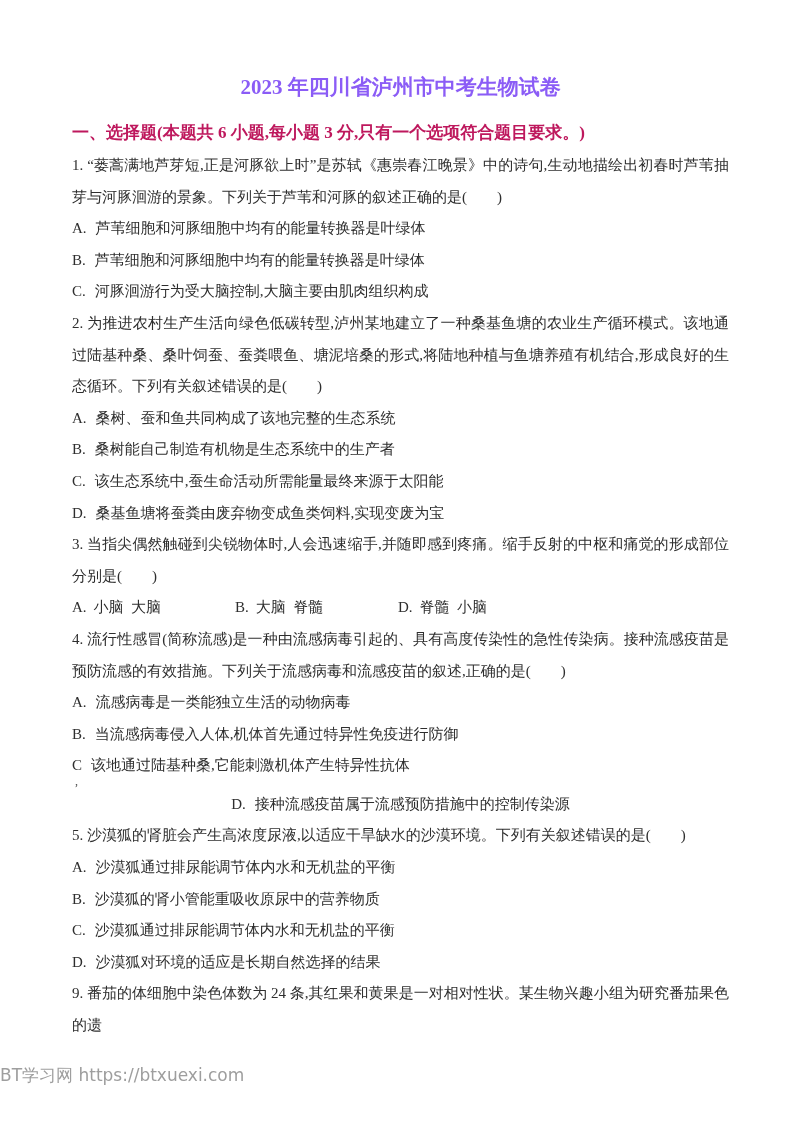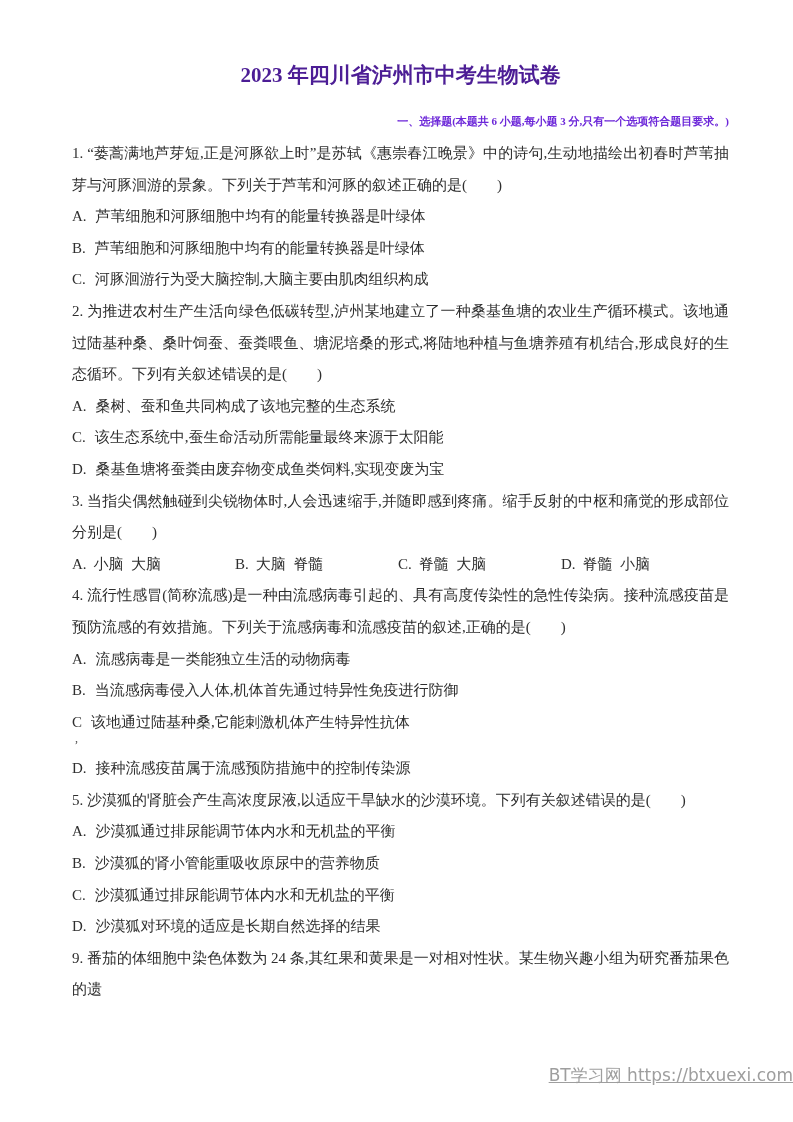--- a/index.html
+++ b/index.html
@@ -11,34 +11,33 @@
     font-family:"Liberation Serif","DejaVu Serif",serif;
     color:#2e2e2e;
   }
   .content {
     position:absolute;
     left:72px; top:0;
     width:657px;
     padding-top:56px;
   }
   .title {
-    margin:4px;
+    margin:16px;
     font-size:21px;
     line-height:30px;
     font-weight:bold;
     text-align:center;
-    color:#4c1d95;
+    color:#8b5cf6;
   }
   .heading {
     margin:18px 0 0 0;
-    font-size:11px;
+    font-size:17px;
     line-height:26px;
     font-weight:bold;
-    color:#6d28d9;
-    text-align:right;
+    color:#be185d;
   }
   .question { margin:0; }
   .question.first { margin-top:4px; }
   .ln {
     margin:0;
     font-size:15px;
     line-height:31.6px;
   }
   .stem {
     text-align:justify;
@@ -50,31 +49,30 @@
   .optcell:last-child { flex:0 0 auto; width:auto; }
   .optcell .ol { margin-right:7px; }
   .rel { position:relative; }
   .stray {
     position:absolute;
     left:3px; top:25px;
     font-size:12px;
     line-height:12px;
     color:#4a4a4a;
   }
-  .gap13 { margin-top:15px; }
+  .gap13 { margin-top:7px;text-align:center; }
   .footer {
     position:absolute;
     left:0; top:1063px;
     width:100%;
-    text-align:right;
+    text-align:left;
     font-family:"DejaVu Sans","Liberation Sans",sans-serif;
     font-size:17px;
     line-height:24px;
     color:#9e9e9e;
-    text-decoration:underline;
   }
 </style>
 </head>
 <body>
 
 <div class="page">
   <div class="content">
 
     <h1 class="title">2023 年四川省泸州市中考生物试卷</h1>
     <h2 class="heading">一、选择题(本题共 6 小题,每小题 3 分,只有一个选项符合题目要求。)</h2>
@@ -82,30 +80,30 @@
     <div class="question first">
       <p class="ln stem">1. “蒌蒿满地芦芽短,正是河豚欲上时”是苏轼《惠崇春江晚景》中的诗句,生动地描绘出初春时芦苇抽芽与河豚洄游的景象。下列关于芦苇和河豚的叙述正确的是(　　)</p>
       <p class="ln opt"><span class="ol">A.</span><span class="ot">芦苇细胞和河豚细胞中均有的能量转换器是叶绿体</span></p>
       <p class="ln opt"><span class="ol">B.</span><span class="ot">芦苇细胞和河豚细胞中均有的能量转换器是叶绿体</span></p>
       <p class="ln opt"><span class="ol">C.</span><span class="ot">河豚洄游行为受大脑控制,大脑主要由肌肉组织构成</span></p>
     </div>
 
     <div class="question">
       <p class="ln stem">2. 为推进农村生产生活向绿色低碳转型,泸州某地建立了一种桑基鱼塘的农业生产循环模式。该地通过陆基种桑、桑叶饲蚕、蚕粪喂鱼、塘泥培桑的形式,将陆地种植与鱼塘养殖有机结合,形成良好的生态循环。下列有关叙述错误的是(　　)</p>
       <p class="ln opt"><span class="ol">A.</span><span class="ot">桑树、蚕和鱼共同构成了该地完整的生态系统</span></p>
+      <p class="ln opt"><span class="ol">B.</span><span class="ot">桑树能自己制造有机物是生态系统中的生产者</span></p>
       <p class="ln opt"><span class="ol">C.</span><span class="ot">该生态系统中,蚕生命活动所需能量最终来源于太阳能</span></p>
       <p class="ln opt"><span class="ol">D.</span><span class="ot">桑基鱼塘将蚕粪由废弃物变成鱼类饲料,实现变废为宝</span></p>
     </div>
 
     <div class="question">
       <p class="ln stem">3. 当指尖偶然触碰到尖锐物体时,人会迅速缩手,并随即感到疼痛。缩手反射的中枢和痛觉的形成部位分别是(　　)</p>
       <div class="ln optrow">
         <span class="optcell"><span class="ol">A.</span><span class="ot">小脑 大脑</span></span>
         <span class="optcell"><span class="ol">B.</span><span class="ot">大脑 脊髓</span></span>
-        <span class="optcell"><span class="ol">C.</span><span class="ot">脊髓 大脑</span></span>
         <span class="optcell"><span class="ol">D.</span><span class="ot">脊髓 小脑</span></span>
       </div>
     </div>
 
     <div class="question">
       <p class="ln stem">4. 流行性感冒(简称流感)是一种由流感病毒引起的、具有高度传染性的急性传染病。接种流感疫苗是预防流感的有效措施。下列关于流感病毒和流感疫苗的叙述,正确的是(　　)</p>
       <p class="ln opt"><span class="ol">A.</span><span class="ot">流感病毒是一类能独立生活的动物病毒</span></p>
       <p class="ln opt"><span class="ol">B.</span><span class="ot">当流感病毒侵入人体,机体首先通过特异性免疫进行防御</span></p>
       <p class="ln opt rel"><span class="ol">C</span><span class="ot">该地通过陆基种桑,它能刺激机体产生特异性抗体</span><span class="stray">,</span></p>
       <p class="ln opt gap13"><span class="ol">D.</span><span class="ot">接种流感疫苗属于流感预防措施中的控制传染源</span></p>

